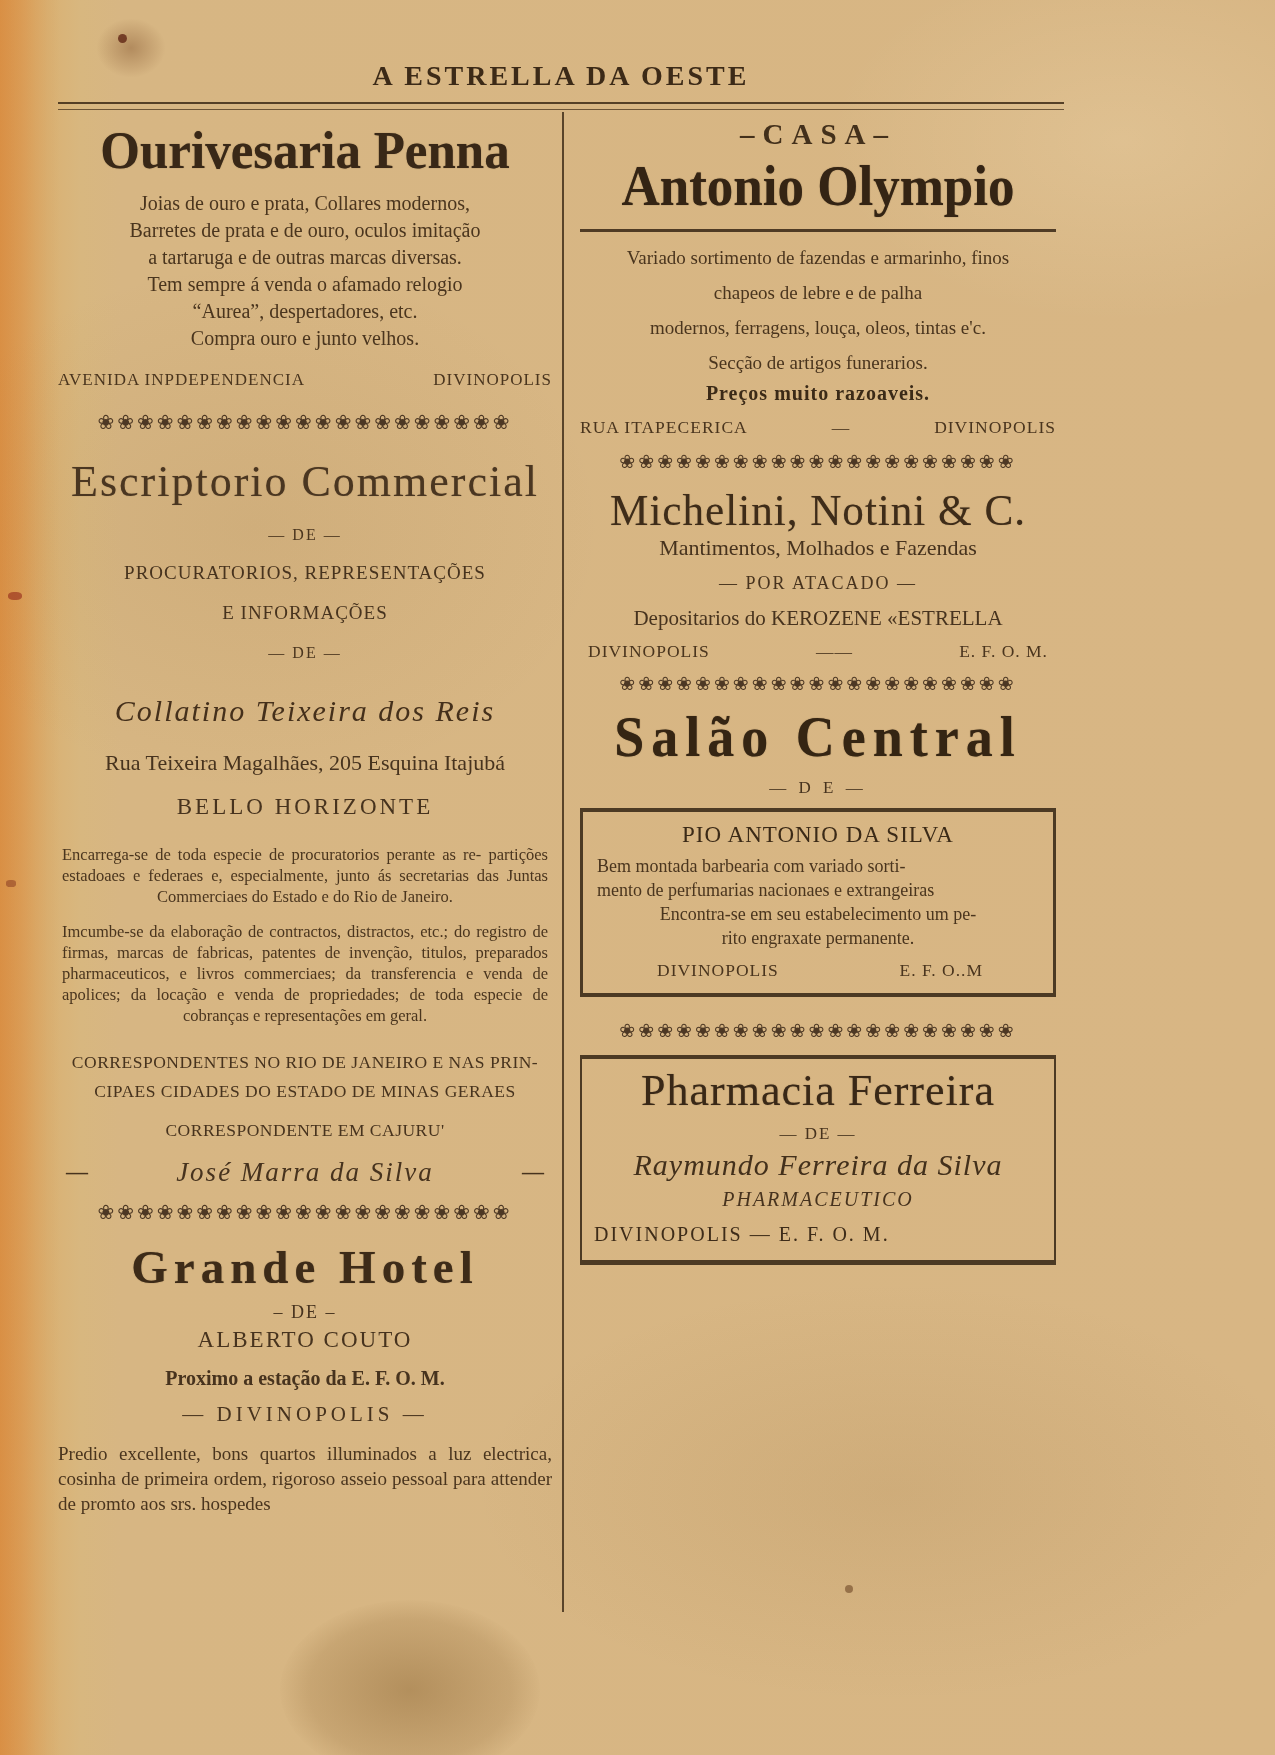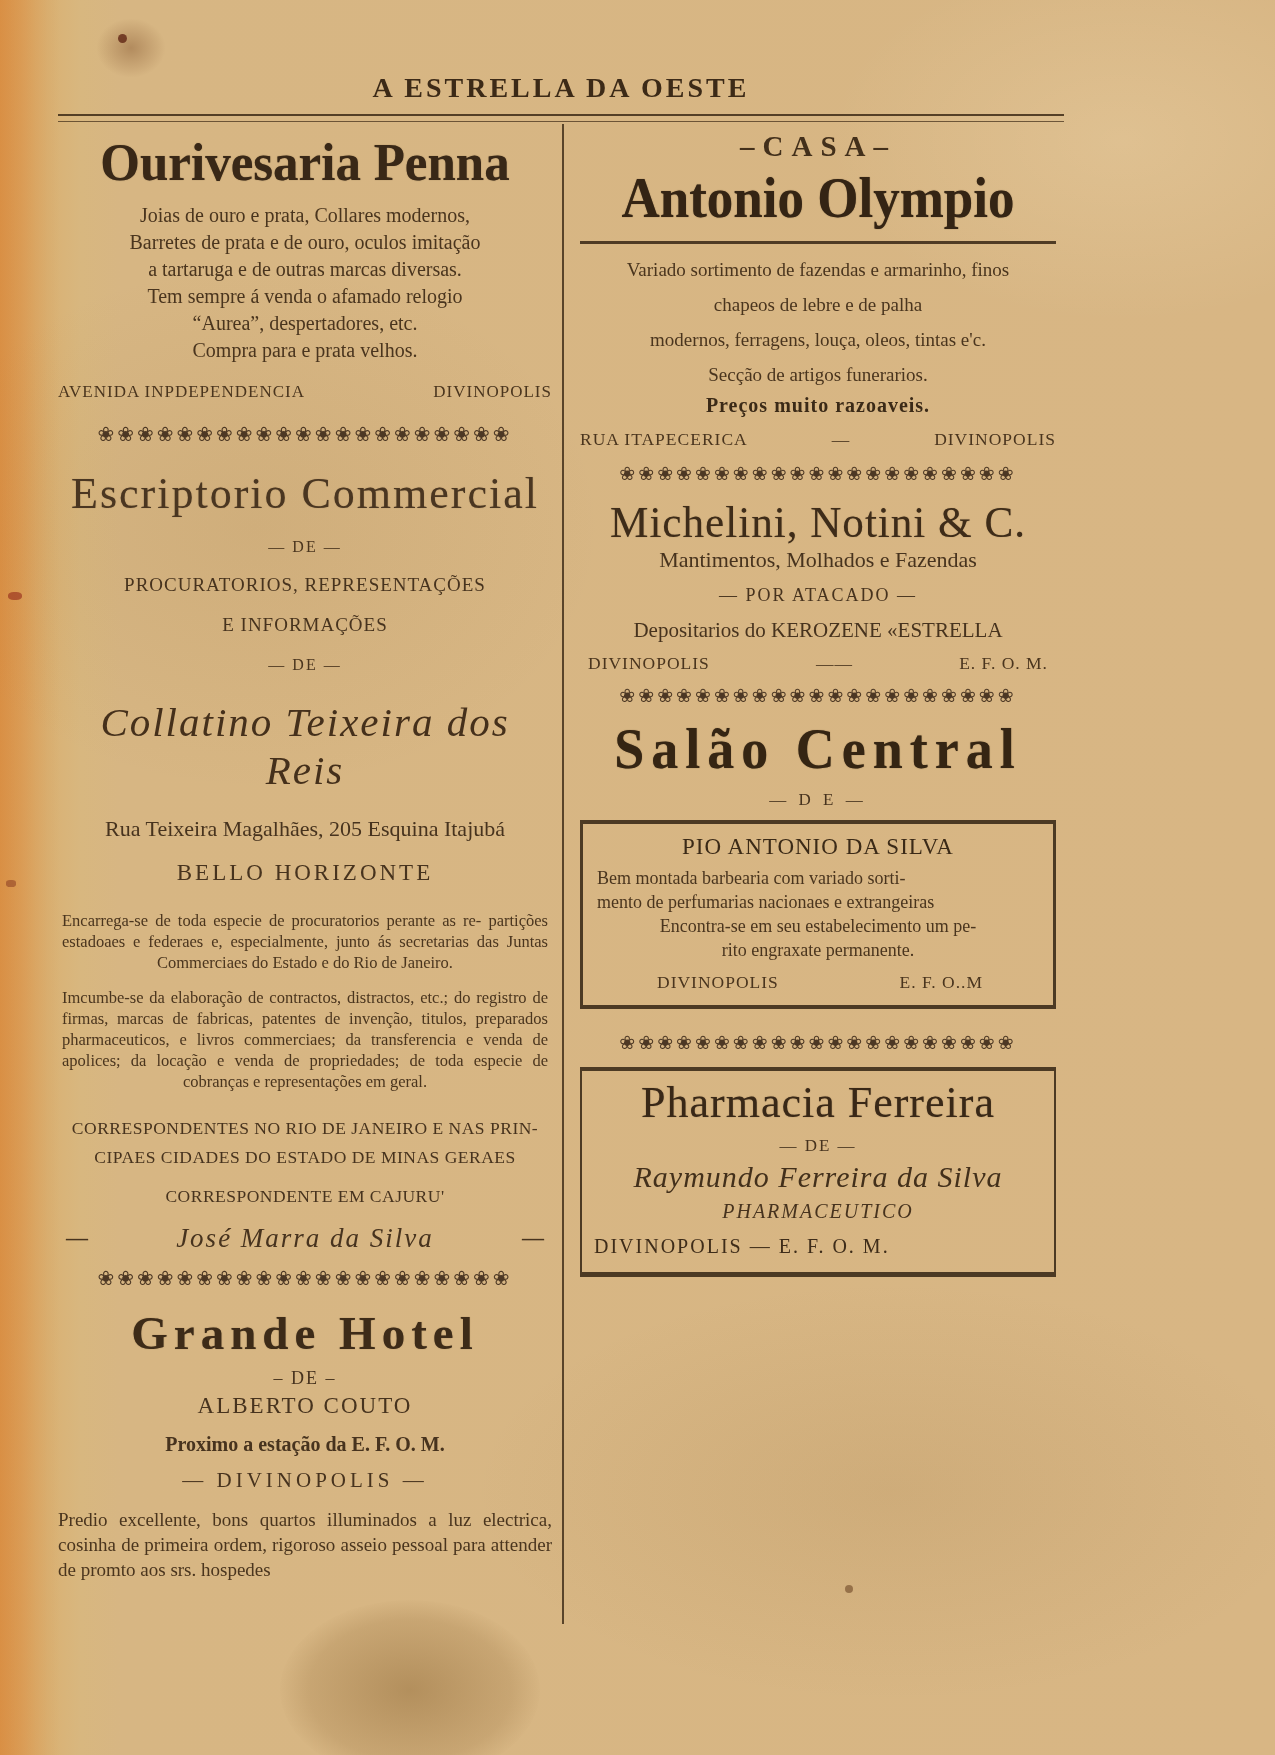--- a/index.html
+++ b/index.html
@@ -17,21 +17,21 @@
     background:linear-gradient(90deg, rgba(200,110,30,.35), rgba(200,120,40,.12) 60%, transparent);}
   .stain-bottom{position:absolute;left:280px;top:1600px;width:260px;height:180px;border-radius:50%;
     background:radial-gradient(ellipse at center, rgba(120,80,30,.38), rgba(130,90,40,.18) 55%, transparent 72%);}
   .stain-corner{position:absolute;left:96px;top:18px;width:70px;height:60px;border-radius:50%;
     background:radial-gradient(ellipse at center, rgba(110,60,25,.35), transparent 70%);}
   .speck1{position:absolute;left:118px;top:34px;width:9px;height:9px;border-radius:50%;background:rgba(90,30,15,.75);}
   .speck2{position:absolute;left:8px;top:592px;width:14px;height:8px;border-radius:40%;background:rgba(140,30,20,.55);}
   .speck3{position:absolute;left:6px;top:880px;width:10px;height:7px;border-radius:40%;background:rgba(120,40,25,.45);}
   .speck4{position:absolute;left:845px;top:1585px;width:8px;height:8px;border-radius:50%;background:rgba(90,50,20,.5);}
 
-  .print{position:absolute;left:58px;top:72px;width:1006px;}
+  .print{position:absolute;left:58px;top:60px;width:1006px;}
   .masthead{text-align:center;font-size:28px;letter-spacing:3px;color:#3c2a17;font-weight:bold;}
   .head-rule{margin-top:10px;height:5px;border-top:2px solid rgba(62,43,22,.85);border-bottom:1.5px solid rgba(62,43,22,.7);}
 
   .cols{display:flex;align-items:stretch;margin-top:2px;}
   .col-left{width:506px;padding:6px 10px 0 0;border-right:2px solid rgba(58,40,20,.8);min-height:1500px;box-sizing:border-box;}
   .col-right{width:498px;padding:4px 6px 0 16px;box-sizing:border-box;}
   .orn{font-family:"DejaVu Sans", sans-serif;font-size:20px;letter-spacing:3px;color:#4d3824;text-align:center;
        white-space:nowrap;overflow:hidden;}
   .col-right .orn{font-size:19px;}
 
@@ -41,21 +41,21 @@
   .ouri-line{font-size:20px;line-height:27px;text-align:center;color:#4a351e;}
   .ouri-lines{margin-top:12px;}
   .addr-row{display:flex;justify-content:space-between;font-size:17px;letter-spacing:1px;margin-top:18px;color:#4a351e;}
   .orn-l1{margin-top:20px;}
 
   .esc-title{font-size:44px;text-align:center;letter-spacing:2px;color:#4a3621;margin-top:24px;line-height:1.1;
              text-shadow:0 0 1px rgba(74,54,33,.4);}
   .de{font-size:16px;text-align:center;letter-spacing:2px;margin-top:20px;color:#4a351e;}
   .esc-line1{font-size:19px;text-align:center;letter-spacing:1px;margin-top:18px;}
   .esc-line2{font-size:19px;text-align:center;letter-spacing:1px;margin-top:18px;}
-  .esc-owner{font-size:41px;font-style:italic;text-align:center;letter-spacing:2px;margin-top:24px;color:#45301b;}
+  .esc-owner{font-size:30px;font-style:italic;text-align:center;letter-spacing:2px;margin-top:32px;color:#45301b;}
   .esc-addr{font-size:22px;text-align:center;margin-top:22px;}
   .esc-city{font-size:23px;text-align:center;letter-spacing:3px;margin-top:18px;}
   .small-para{font-size:16.5px;line-height:21px;text-align:justify;text-align-last:center;margin-top:24px;padding:0 4px;color:#4a351e;}
   .small-para + .small-para{margin-top:14px;}
   .corr{font-size:17.5px;text-align:center;letter-spacing:.5px;}
   .corr1{margin-top:26px;}
   .corr2{margin-top:8px;}
   .corr3{margin-top:18px;}
   .agent-row{display:flex;justify-content:space-between;align-items:center;margin-top:16px;padding:0 8px;}
   .agent-name{font-size:27px;font-style:italic;letter-spacing:2px;}
@@ -135,21 +135,21 @@
       <div class="col-left">
 
         <div>
           <div class="ouri-title">Ourivesaria Penna</div>
           <div class="ouri-lines">
             <div class="ouri-line">Joias de ouro e prata, Collares modernos,</div>
             <div class="ouri-line">Barretes de prata e de ouro, oculos imitação</div>
             <div class="ouri-line">a tartaruga e de outras marcas diversas.</div>
             <div class="ouri-line">Tem sempre á venda o afamado relogio</div>
             <div class="ouri-line">“Aurea”, despertadores, etc.</div>
-            <div class="ouri-line">Compra para e prata velhos.</div>
+            <div class="ouri-line">Compra ouro e junto velhos.</div>
           </div>
           <div class="addr-row">
             <span>AVENIDA INPDEPENDENCIA</span>
             <span>DIVINOPOLIS</span>
           </div>
         </div>
 
         <div class="orn orn-l1">❀❀❀❀❀❀❀❀❀❀❀❀❀❀❀❀❀❀❀❀❀</div>
 
         <div>

